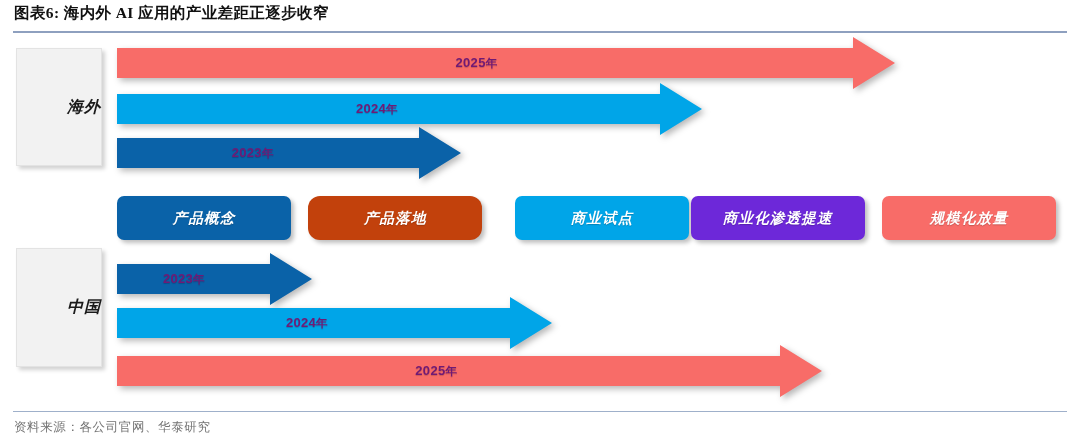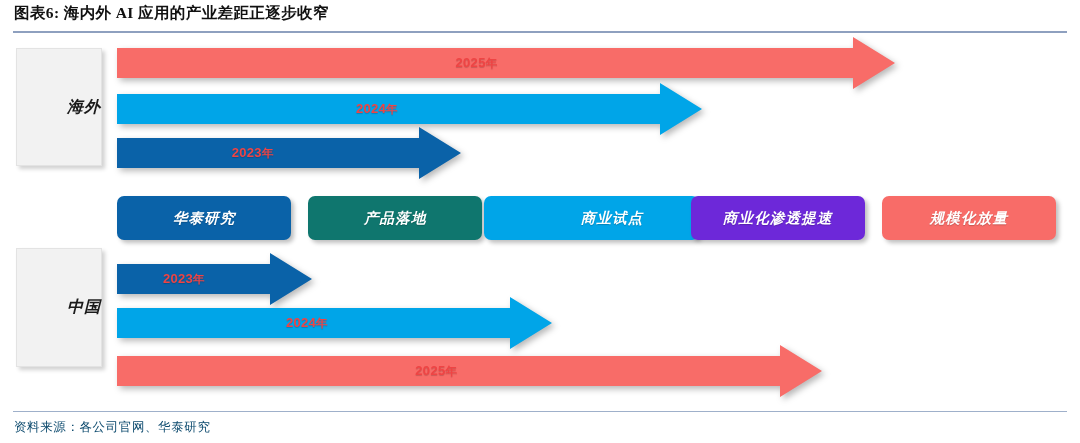--- a/index.html
+++ b/index.html
@@ -24,21 +24,21 @@
     position:absolute;left:13px;top:31px;width:1054px;height:2px;
     background:#8ea0bf;
   }
   
   .footer-rule{
     position:absolute;left:13px;top:411px;width:1054px;height:1px;
     background:#9fb0ca;
   }
   .footer-text{
     position:absolute;left:14px;top:419px;
-    font-size:12.5px;color:#0c4a6e;
+    font-size:12.5px;color:#737373;
     font-family:"Liberation Serif","DejaVu Serif",serif;
     letter-spacing:.6px;white-space:nowrap;
   }
   
   .region-box{
     position:absolute;
     background:#f2f2f2;
     border:1px solid #e3e3e3;
     box-shadow:3px 3px 4px rgba(0,0,0,.18);
     display:flex;align-items:center;justify-content:flex-end;
@@ -50,21 +50,21 @@
   }
   
   .arrow{
     position:absolute;
     display:flex;align-items:center;
     filter:drop-shadow(3px 3px 3px rgba(0,0,0,.28));
   }
   .arrow svg{display:block;}
   .arrow-label{
     position:absolute;top:50%;transform:translateY(-50%);
-    color:#ef4444;font-weight:bold;font-size:13px;
+    color:#701a75;font-weight:bold;font-size:13px;
     font-family:"Liberation Sans","DejaVu Sans",sans-serif;
     white-space:nowrap;letter-spacing:.3px;
     text-shadow:0 1px 1px rgba(0,0,0,.18);
   }
   .arrow-label .yr{
     font-family:"Liberation Serif","DejaVu Serif",serif;
     font-size:11.5px;font-weight:bold;
   }
   
   .stage{
@@ -129,26 +129,26 @@
     <div class="arrow" style="left: 117px; top: 345px; width: 705px; height: 52px;">
       <svg width="705" height="52" viewBox="0 0 705 52">
         <polygon points="0,11 663,11 663,0 705,26 663,52 663,41 0,41" fill="#F86C68"></polygon>
       </svg>
       <span class="arrow-label" style="left: 298.35px;">2025<span class="yr">年</span></span>
     </div>
   </div>
 
 <div id="stage-layer">
     <div class="stage" style="left: 117px; width: 174.2px; background: rgb(10, 98, 168);">
-      <span class="stage-label">华泰研究</span>
+      <span class="stage-label">产品概念</span>
     </div>
-    <div class="stage" style="left: 308.2px; width: 174.2px; background: #0f766e;">
+    <div class="stage" style="left: 308.2px; width: 174.2px; background: #c2410c; border-radius: 12px;">
       <span class="stage-label">产品落地</span>
     </div>
-    <div class="stage" style="left: 484px; width: 174.2px; background: rgb(0, 165, 232); padding-left: 41px;">
+    <div class="stage" style="left: 515px; width: 174.2px; background: rgb(0, 165, 232);">
       <span class="stage-label">商业试点</span>
     </div>
     <div class="stage" style="left: 690.6px; width: 174.2px; background: #6d28d9;">
       <span class="stage-label">商业化渗透提速</span>
     </div>
     <div class="stage" style="left: 881.8px; width: 174.2px; background: rgb(248, 108, 104);">
       <span class="stage-label">规模化放量</span>
     </div>
   </div>
 

